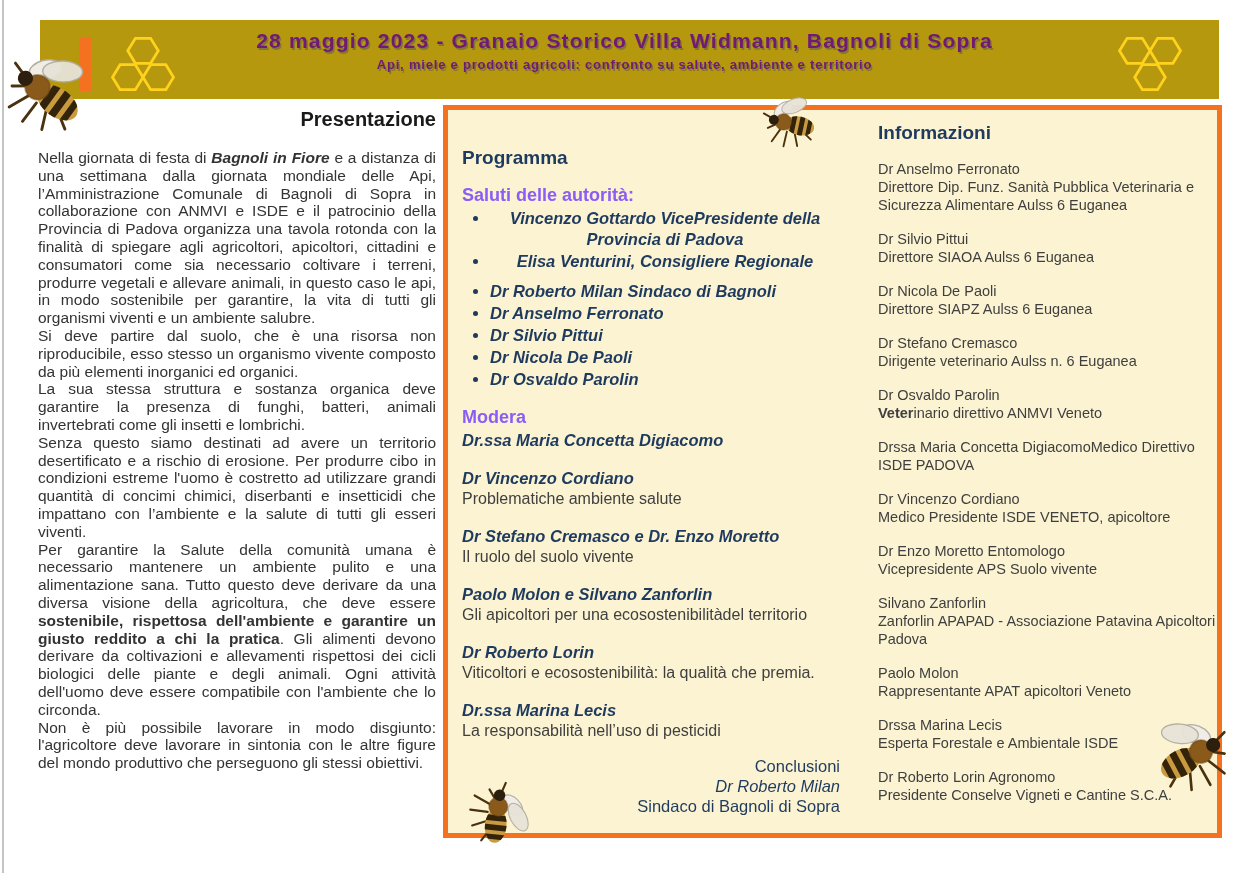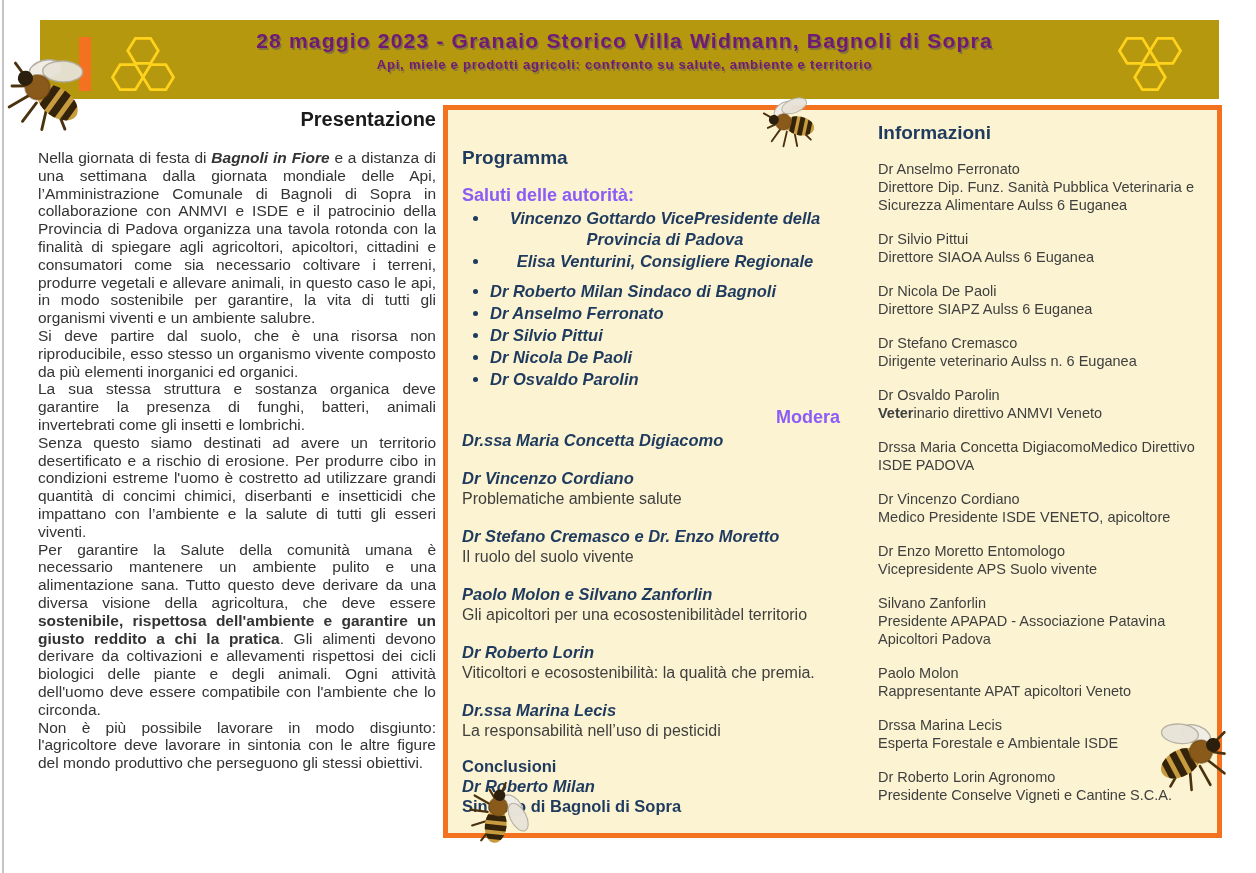--- a/index.html
+++ b/index.html
@@ -46,25 +46,25 @@
   .col-info    { position:absolute; left:430px; top:6px; width:342px; }
   .section-title { font-size:19px; font-weight:bold; color:#1E3A5F; margin:6px 0 16px; }
   .sub-title { font-size:18px; font-weight:bold; color:#8b5cf6; margin:0 0 2px; }
   .saluti-list { list-style:disc; padding-left:28px; margin:2px 0 0; color:#1E3A5F; }
   .saluti-list li {
     font-size:16.5px; line-height:21px; font-weight:bold; font-style:italic;
     color:#1E3A5F; margin-bottom:1px;
   }
   #saluti-list-1 { margin-bottom:9px;text-align:center; }
   #saluti-list-2 { margin-bottom:0; }
-  .modera-label { margin-top:17px;text-align:right; }
+  .modera-label { margin-top:17px; }
   .speaker { font-size:16.5px; line-height:21px; font-weight:bold; font-style:italic; color:#1E3A5F; }
   .topic { font-size:16px; line-height:20px; color:#3f3f3f; }
   .session { margin-top:17px; }
-  .conclusions { margin-top:15px; text-align:left; color:#1E3A5F; font-weight:bold; font-size:16.5px; line-height:20px; }
+  .conclusions { margin-top:15px; text-align:right; color:#1E3A5F; font-weight:normal; font-size:16.5px; line-height:20px; }
   .conclusions .c2 { font-style:italic; }
 
   
   .entry { font-size:14.5px; line-height:18px; color:#3f3f3f; margin-bottom:16px; }
   .iname { }
   .irole { }
 
   
   .bee { position:absolute; z-index:5; }
   .bee svg { display:block; width:100%; height:100%; }
@@ -185,21 +185,21 @@
           <div class="entry">
             <div class="iname">Dr Vincenzo Cordiano</div>
             <div class="irole">Medico Presidente ISDE VENETO, apicoltore</div>
           </div>
           <div class="entry">
             <div class="iname">Dr Enzo Moretto Entomologo</div>
             <div class="irole">Vicepresidente APS Suolo vivente</div>
           </div>
           <div class="entry">
             <div class="iname">Silvano Zanforlin</div>
-            <div class="irole">Presidente APAPAD - Associazione Patavina Apicoltori Padova</div>
+            <div class="irole">Zanforlin APAPAD - Associazione Patavina Apicoltori Padova</div>
           </div>
           <div class="entry">
             <div class="iname">Paolo Molon</div>
             <div class="irole">Rappresentante APAT apicoltori Veneto</div>
           </div>
           <div class="entry">
             <div class="iname">Drssa Marina Lecis</div>
             <div class="irole">Esperta Forestale e Ambientale ISDE</div>
           </div>
           <div class="entry">

